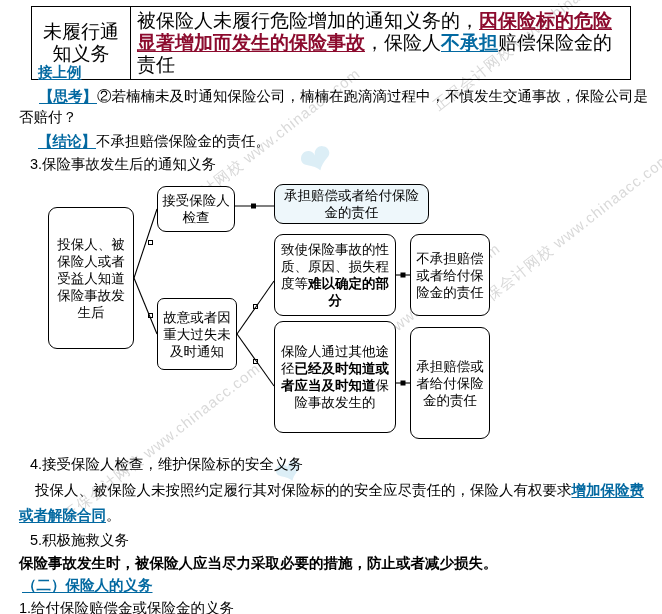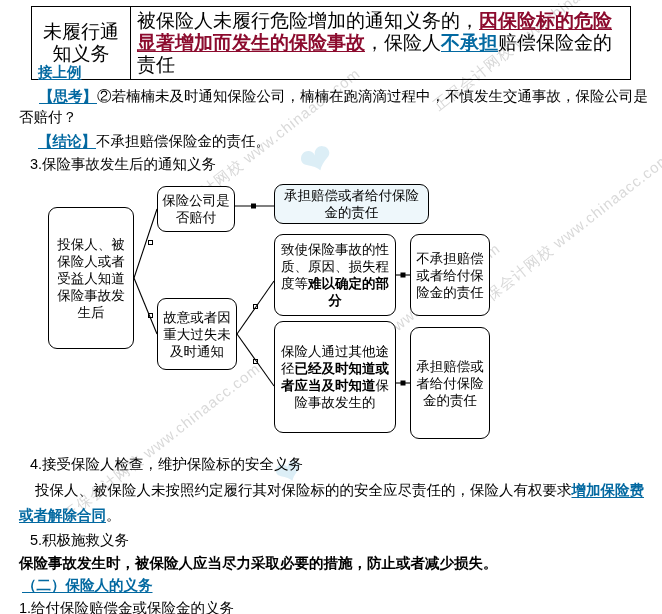--- a/index.html
+++ b/index.html
@@ -198,25 +198,25 @@
 
       <line x1="396" y1="99" x2="410" y2="99" stroke="#000" stroke-width="1.1"></line>
       <rect x="401" y="97" width="4" height="4" fill="#000" stroke="#000" stroke-width="1"></rect>
 
       <line x1="396" y1="207" x2="410" y2="207" stroke="#000" stroke-width="1.1"></line>
       <rect x="401" y="205" width="4" height="4" fill="#000" stroke="#000" stroke-width="1"></rect>
     </svg>
 
     <div class="node" style="left:48px; top:31px; width:86px; height:142px;">投保人、被保险人或者受益人知道保险事故发生后</div>
 
-    <div class="node" style="left:157px; top:10px; width:78px; height:46px;">保险公司是否赔付</div>
+    <div class="node" style="left:157px; top:10px; width:78px; height:46px;">接受保险人检查</div>
 
     <div class="node tint" style="left:274px; top:8px; width:155px; height:40px;">承担赔偿或者给付保险金的责任</div>
 
-    <div class="node" style="left:157px; top:122px; width:80px; height:72px;">故意或者因重大过失未及时通知</div>
+    <div class="node" style="left:157px; top:122px; width:80px; height:72px;border-radius:7px;">故意或者因重大过失未及时通知</div>
 
     <div class="node" style="left:274px; top:58px; width:122px; height:82px;">
       <span><span>致使保险事故的性质、原因、损失程度等</span><b>难以确定的部分</b></span>
     </div>
 
     <div class="node" style="left:410px; top:58px; width:80px; height:82px;">不承担赔偿或者给付保险金的责任</div>
 
     <div class="node" style="left:274px; top:145px; width:122px; height:112px;">
       <span><span>保险人通过其他途径</span><b>已经及时知道或者应当及时知道</b><span>保险事故发生的</span></span>
     </div>

